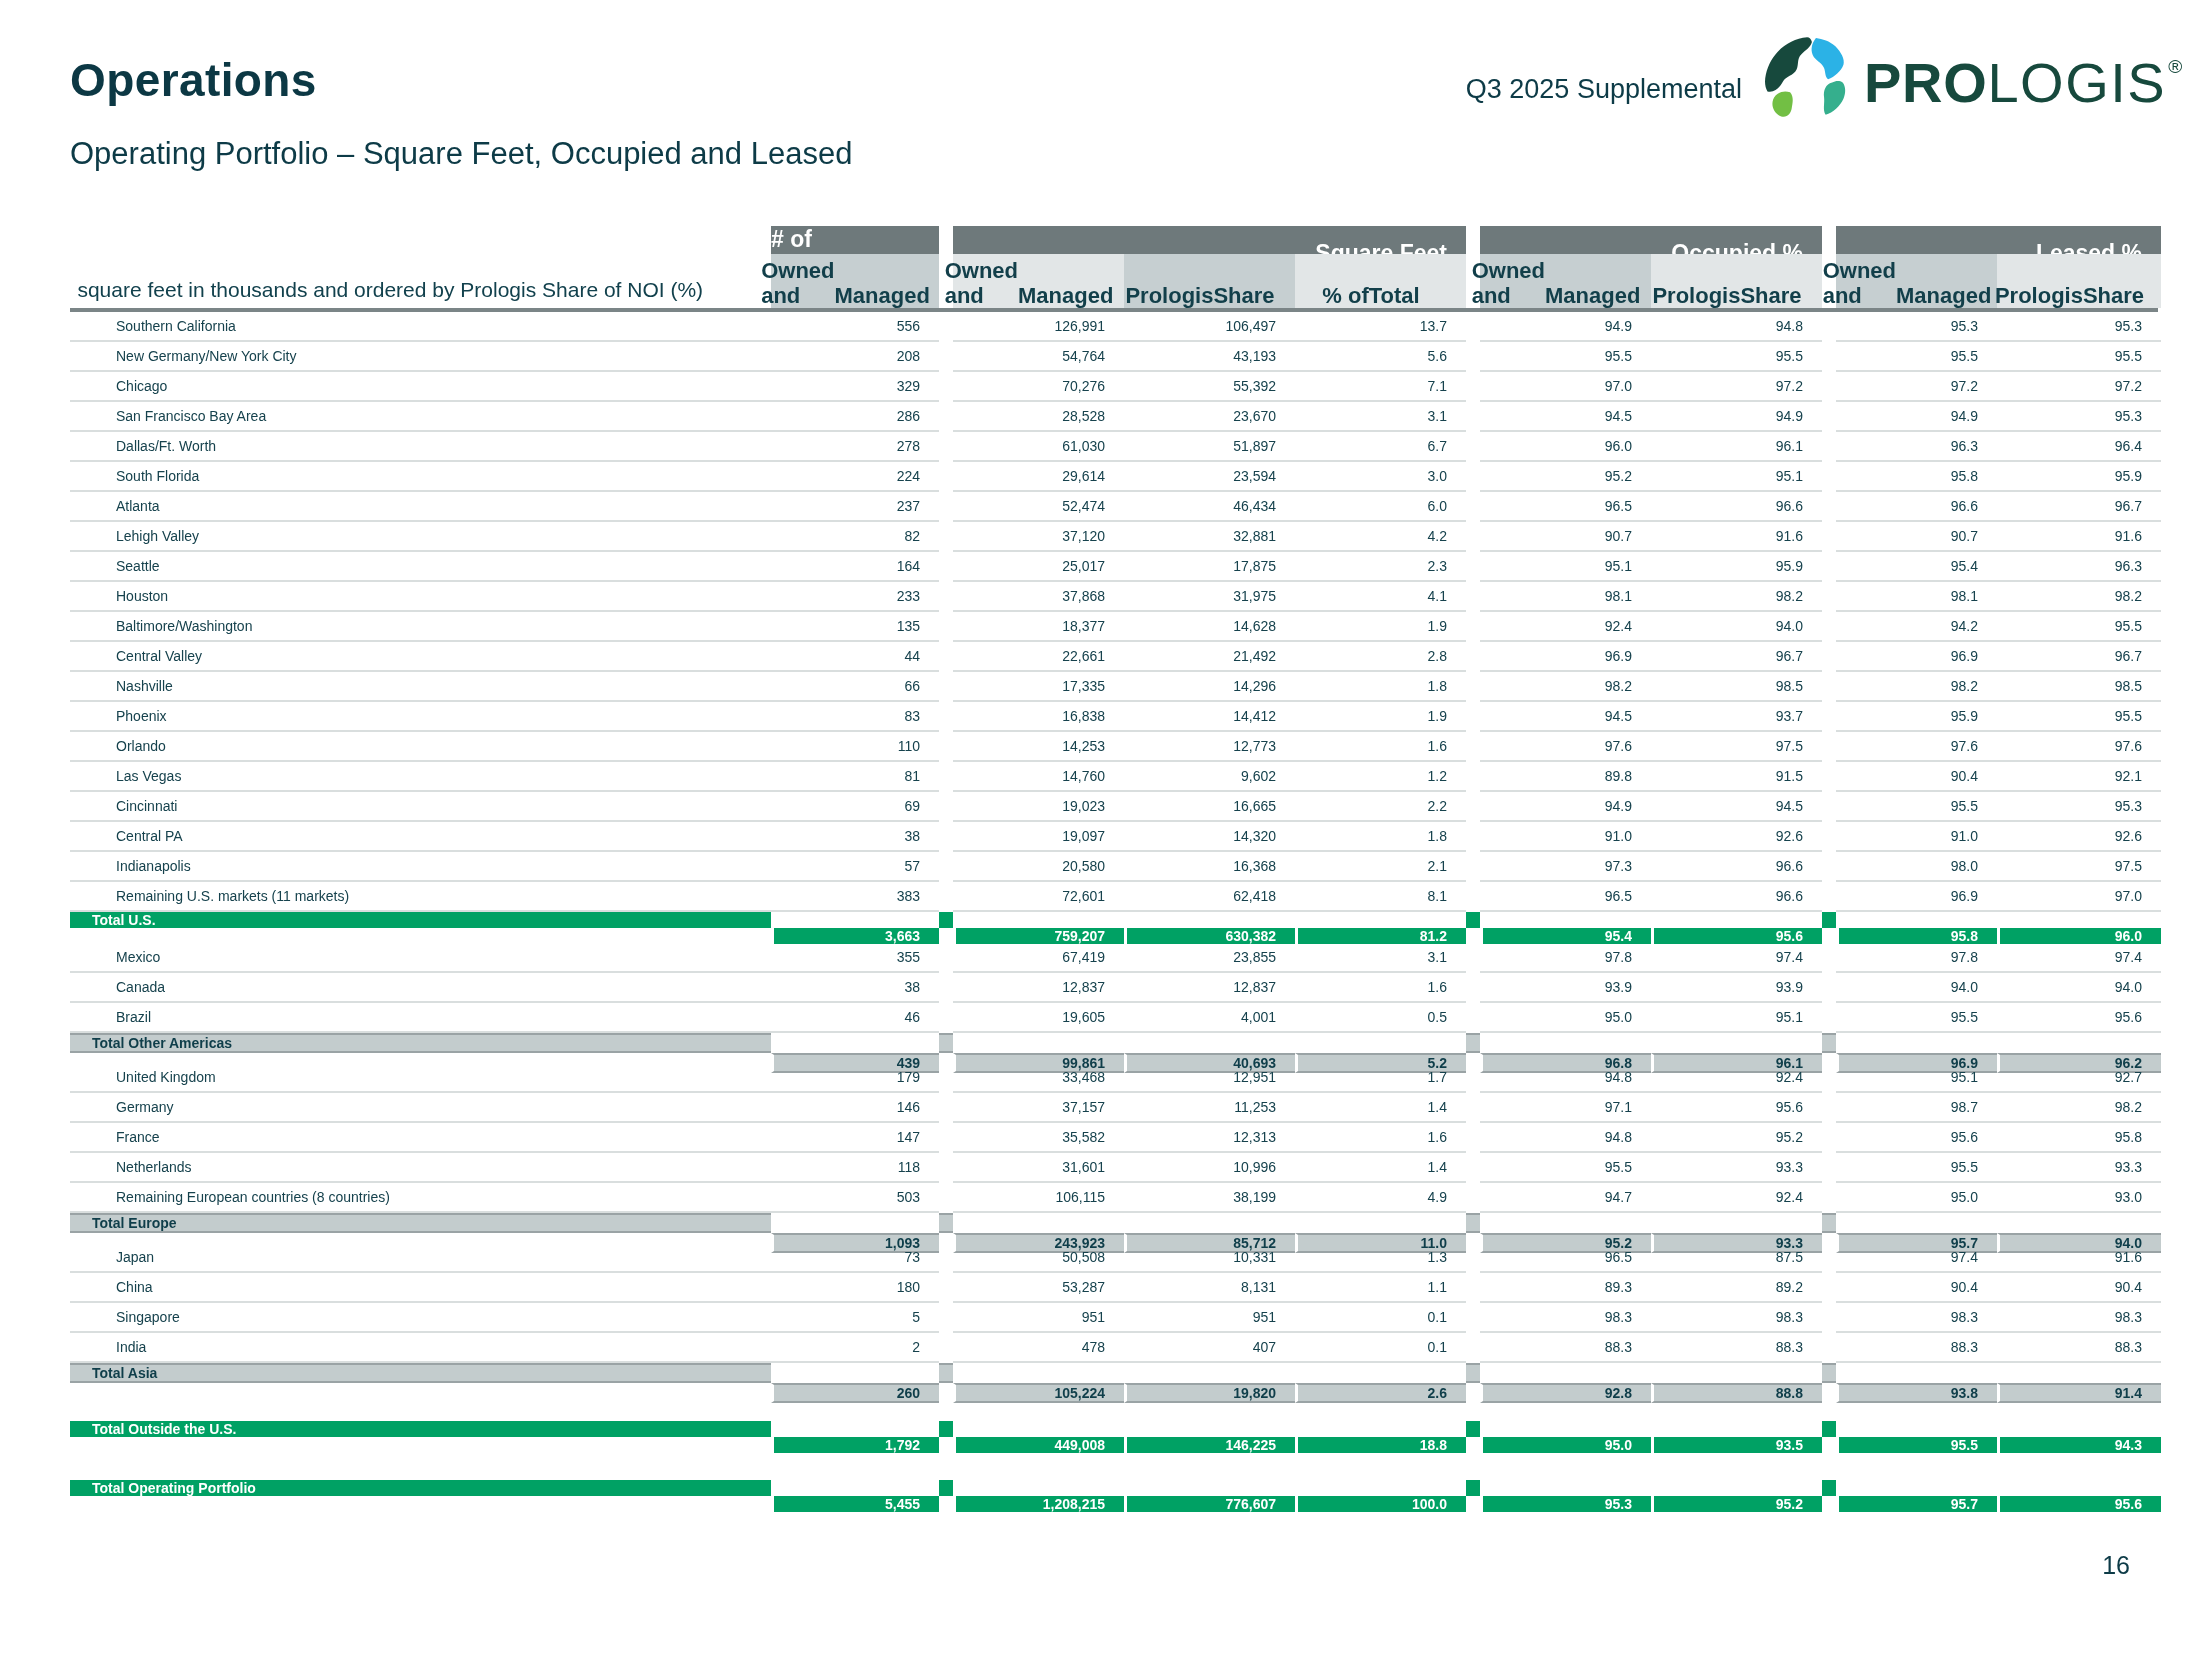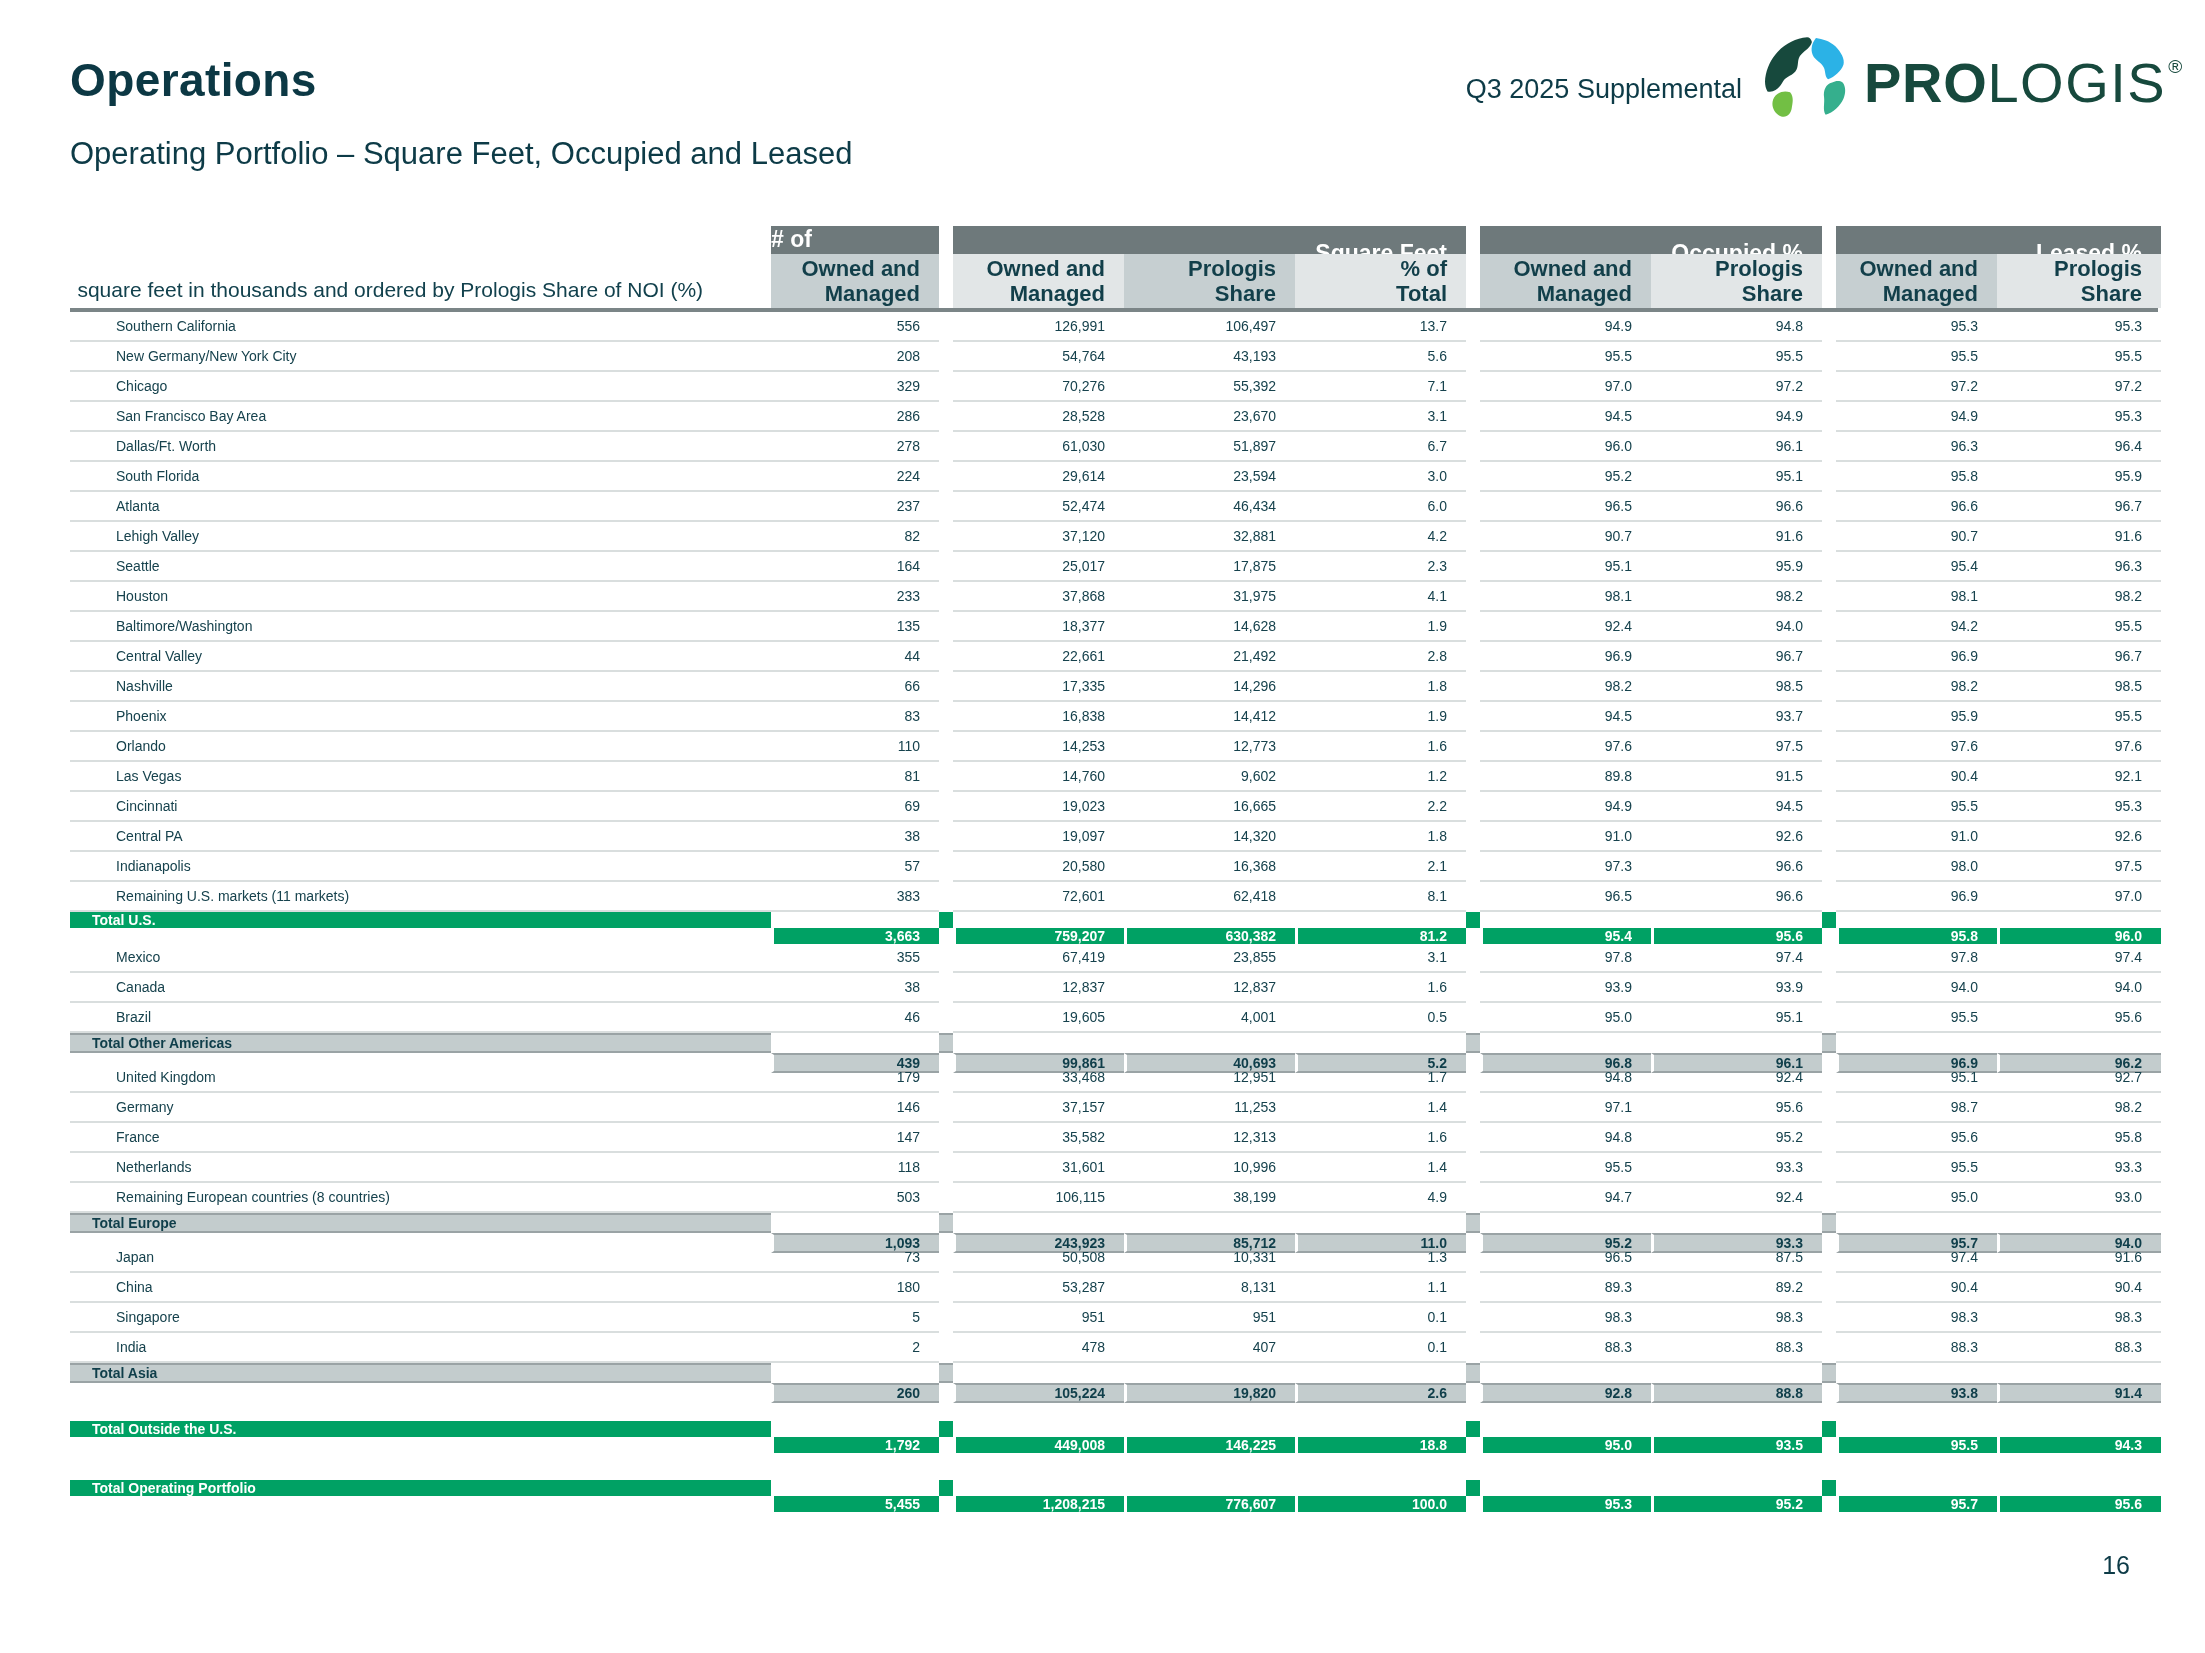--- a/index.html
+++ b/index.html
@@ -24,21 +24,21 @@
   .col-v0{grid-column:2}.col-g0{grid-column:3}
   .col-v1{grid-column:4}.col-v2{grid-column:5}.col-v3{grid-column:6}.col-g1{grid-column:7}
   .col-v4{grid-column:8}.col-v5{grid-column:9}.col-g2{grid-column:10}
   .col-v6{grid-column:11}.col-v7{grid-column:12}
   .grp-b{grid-column:2}.grp-sf{grid-column:4/7}.grp-occ{grid-column:8/10}.grp-l{grid-column:11/13}
   .group-row{height:28px;}
   .group-cell{background:#6e797b;color:#ffffff;font-weight:700;font-size:23px;
     display:flex;align-items:center;justify-content:flex-end;padding-right:19px;}
   .sub-row{height:54px;}
   .sub-cell{font-size:22px;font-weight:700;color:#123f4a;line-height:25px;
-    display:flex;flex-direction:column;justify-content:center;align-items:flex-end;padding-right:19px;}
+    display:flex;flex-direction:row;justify-content:center;align-items:flex-end;padding-right:19px;}
   .sub-cell.dark{background:#c6cfd1;}
   .sub-cell.light{background:#e2e6e7;}
   .note-cell{display:flex;align-items:flex-end;padding:0 0 5.9px 7.4px;font-size:21px;font-weight:400;color:#12414d;}
   .rule{height:3.7px;background:#7b8587;width:100%;}
   
   .row{height:30px;font-size:14px;}
   .cell{display:flex;align-items:center;}
   .cell.name{padding-left:46px;}
   .cell.val{justify-content:flex-end;padding-right:19px;}
   .market .cell{border-bottom:2.2px solid #d9dede;}

